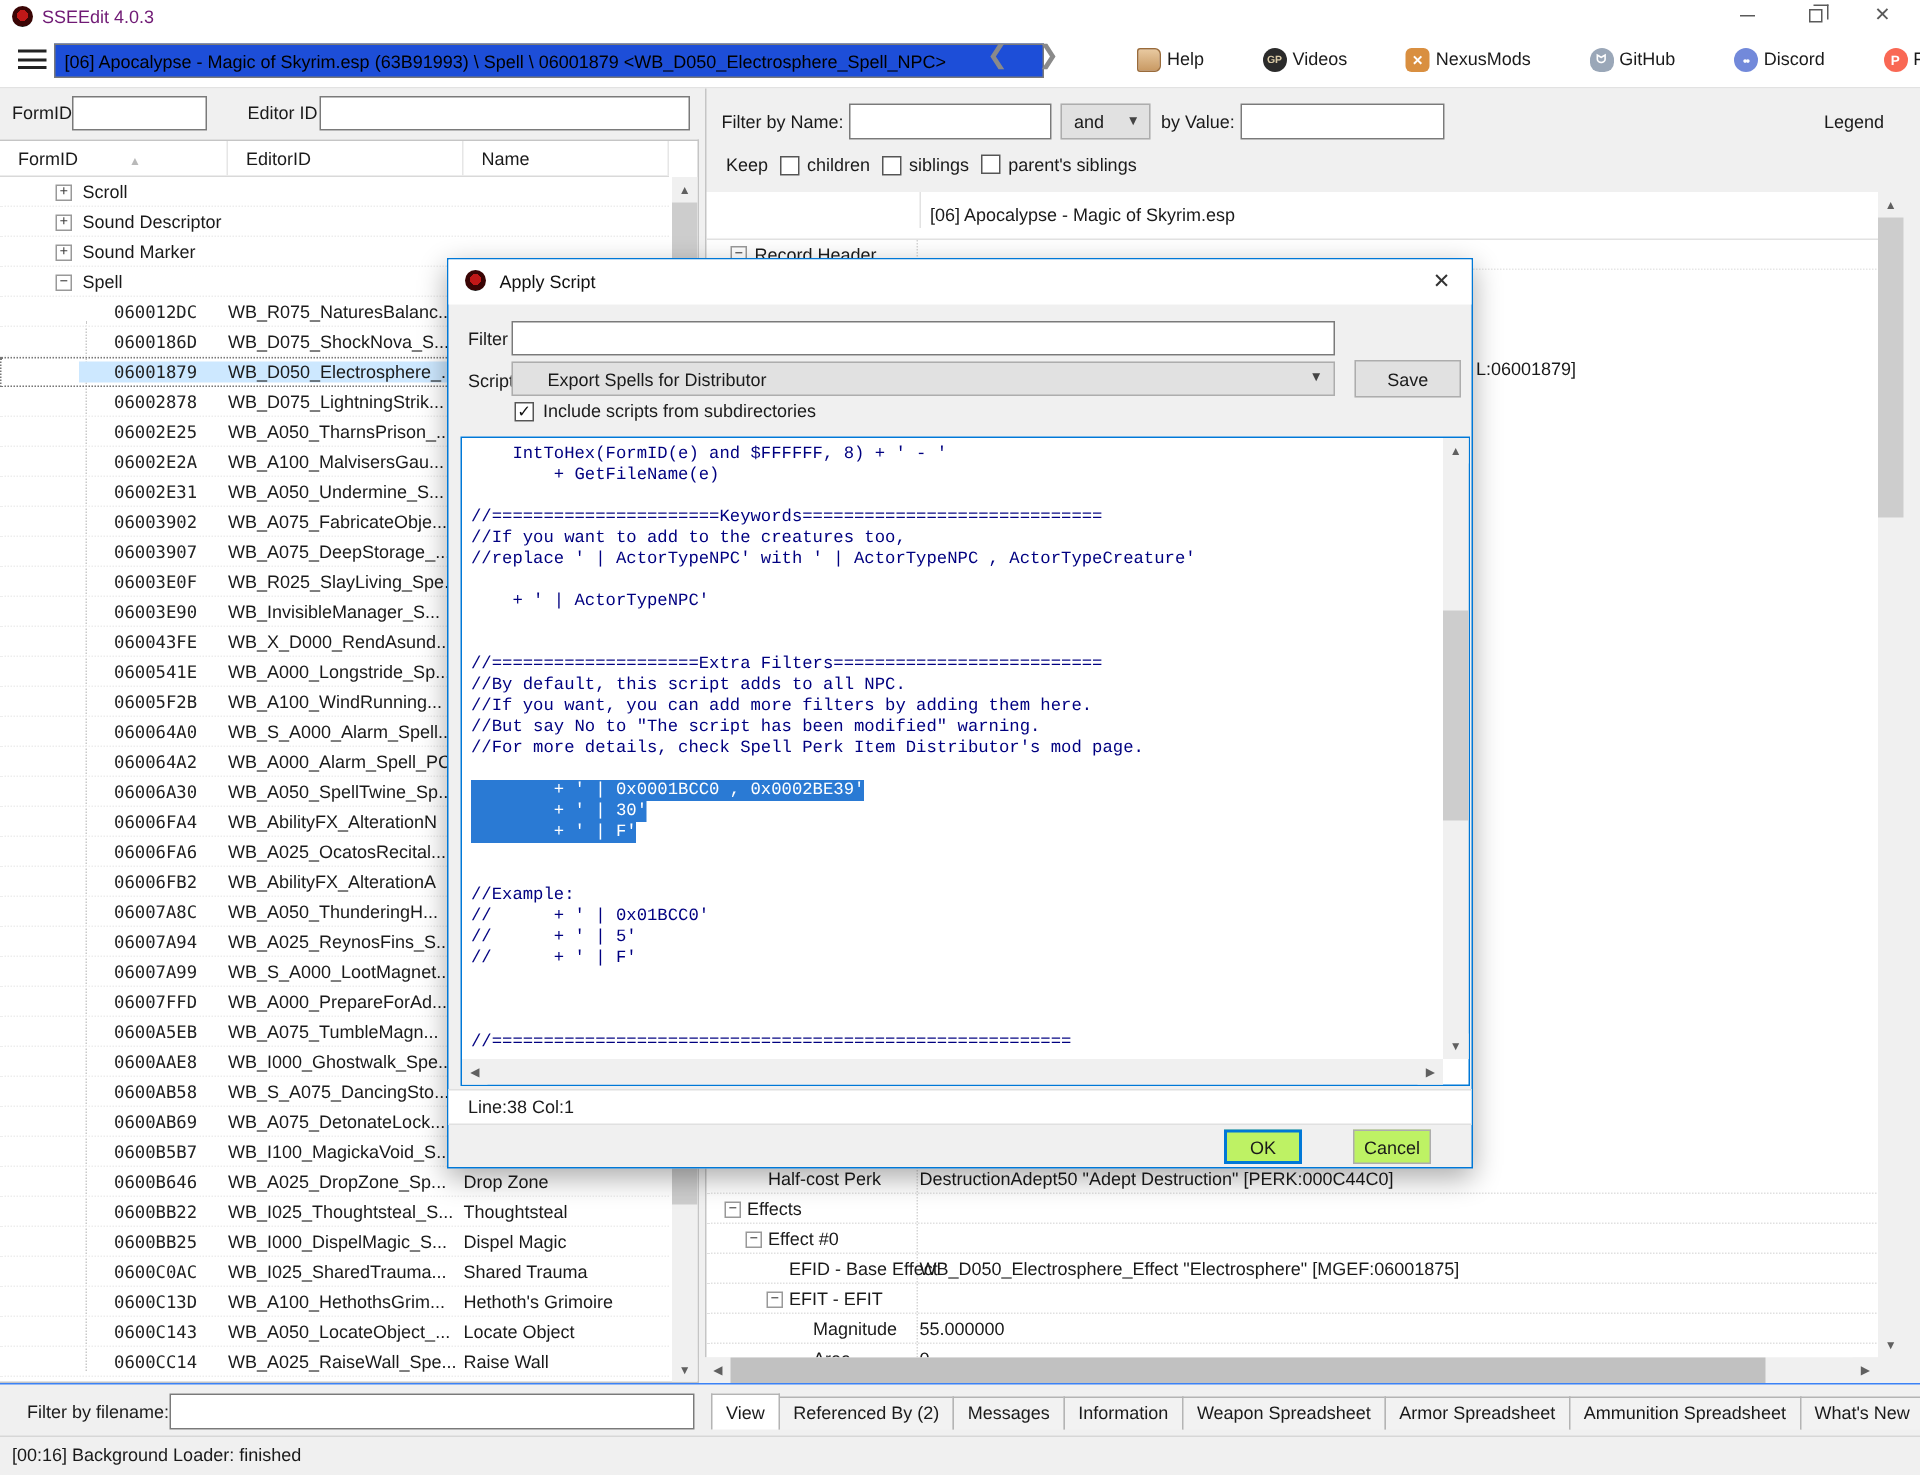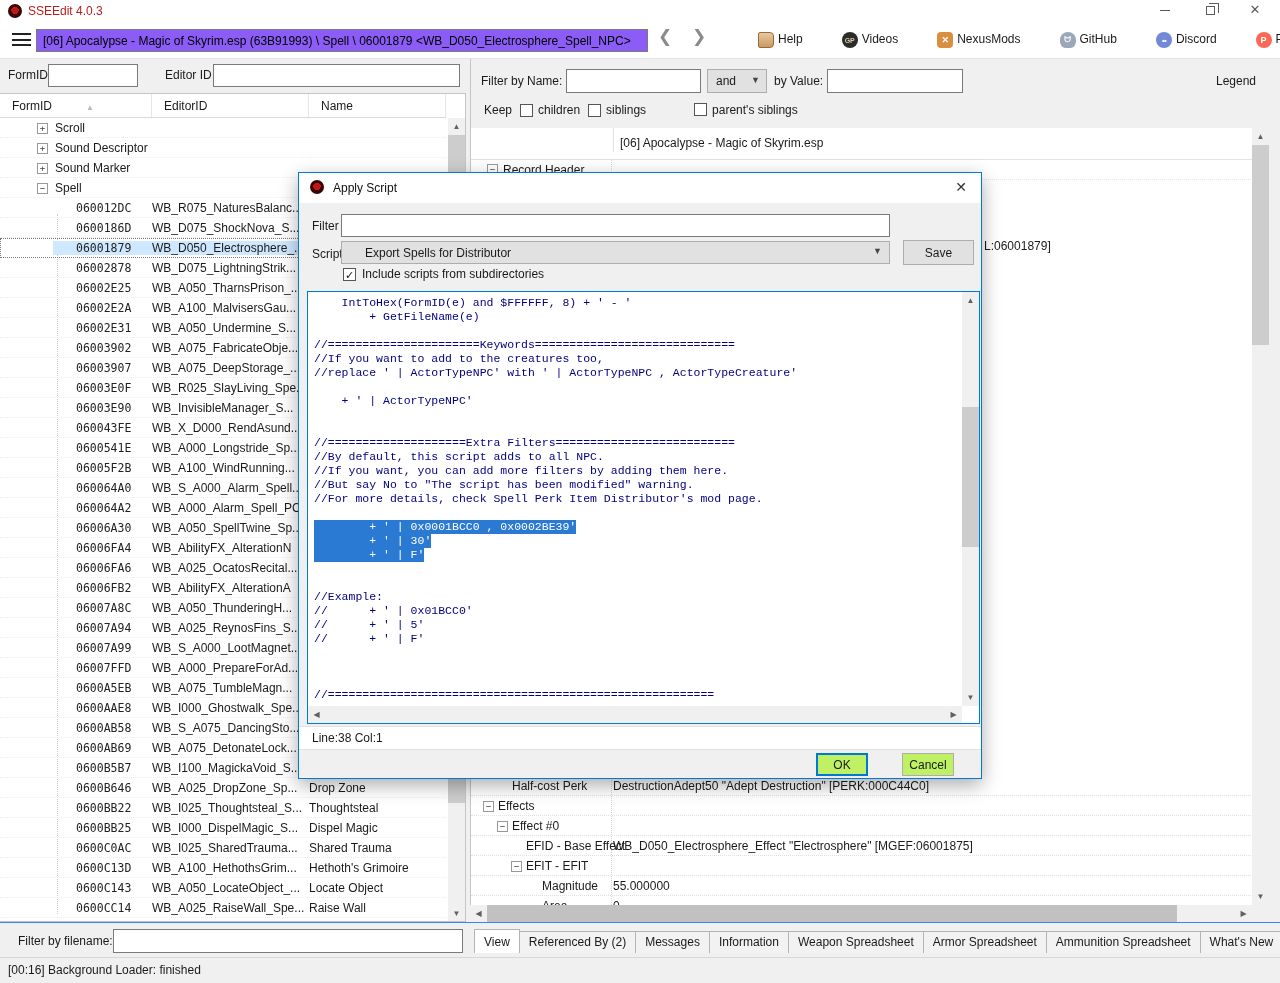--- a/index.html
+++ b/index.html
@@ -4,33 +4,33 @@
 <style>
   * { margin:0; padding:0; box-sizing:border-box; }
   html,body { width:1280px; height:983px; overflow:hidden; }
   body { font-family:"Liberation Sans", sans-serif; font-size:12px; color:#1a1a1a; background:#f0f0f0; position:relative; }
   .abs { position:absolute; }
 
   
   #titlebar { left:0; top:0; width:1280px; height:22px; background:#fff; }
   .app-logo { width:14px; height:14px; border-radius:50%; background:radial-gradient(circle at 50% 45%, #c01818 0 35%, #3a0505 36% 70%, #1a1a1a 71%); display:inline-block; }
   #titlebar .app-logo { position:absolute; left:8px; top:4px; }
-  #win-title { position:absolute; left:28px; top:4px; color:#b91c1c; }
+  #win-title { position:absolute; left:28px; top:4px; color:#701a75; }
   .winbtn { position:absolute; top:0; width:40px; height:22px; text-align:center; line-height:20px; color:#5a5a5a; }
   #btn-min  { left:1145px; } #btn-restore { left:1190px; } #btn-close { left:1235px; }
   .min-glyph { display:inline-block; width:10px; border-top:1px solid #5a5a5a; vertical-align:middle; }
   .restore-glyph { display:inline-block; width:9px; height:9px; border:1px solid #5a5a5a; position:relative; vertical-align:middle; background:#fff; }
   .restore-glyph:before { content:""; position:absolute; left:2px; top:-4px; width:9px; height:9px; border:1px solid #5a5a5a; border-bottom:none; border-left:none; }
   .x-glyph { font-size:13px; }
 
   
   #toolbar { left:0; top:22px; width:1280px; height:37px; background:#fff; border-bottom:1px solid #e2e2e2; }
   #hamburger { position:absolute; left:12px; top:11px; width:19px; height:13px; border-top:2px solid #222; border-bottom:2px solid #222; }
   #hamburger:before { content:""; position:absolute; left:0; top:3.5px; width:19px; border-top:2px solid #222; }
-  #breadcrumb { position:absolute; left:36px; top:7px; width:612px; height:23px; border:1px solid #7a7a7a; background:#8b5cf6; font:12px "Liberation Sans",sans-serif; padding:4px 6px; }
+  #breadcrumb { position:absolute; left:36px; top:7px; width:660px; height:23px; border:1px solid #7a7a7a; background:#1d4ed8; font:12px "Liberation Sans",sans-serif; padding:4px 6px; }
   .navchev { position:absolute; top:4px; font-size:17px; color:#8a8a8a; width:26px; text-align:center; }
   #nav-back { left:652px; } #nav-fwd { left:686px; }
   #toolbar-links { position:absolute; left:726px; top:5px; height:26px; display:flex; align-items:center; gap:7px; }
   .tool-link { display:flex; gap:4px; cursor:default;padding-left:32px; }
   .tool-ic { width:16px; height:16px; display:inline-flex; align-items:center; justify-content:center; font-size:9px; font-weight:bold; color:#fff; border-radius:3px; }
   .ic-book { background:linear-gradient(#e8c9a0,#c99a64); border-radius:2px 4px 4px 2px; border:1px solid #9a6b3a; }
   .ic-gp { background:#2b2b2b; border-radius:50%; font-size:7px; color:#d9c9a5; }
   .ic-nexus { background:#d98f40; border-radius:4px; color:#fff; }
   .ic-github { background:#9aa7b8; border-radius:50% 50% 40% 40%; color:#fff; font-size:8px; }
   .ic-discord { background:#7289da; border-radius:50%; color:#fff; font-size:8px; letter-spacing:-1px; }
@@ -473,21 +473,21 @@
         <span style="display:flex;align-items:center;gap:5px;">
           <span class="cb"></span>
           <span>children</span>
         </span>
 
         <span style="display:flex;align-items:center;gap:5px;">
           <span class="cb"></span>
           <span>siblings</span>
         </span>
 
-        <span style="display:flex;align-items:flex-start;gap:5px;margin-left:40px;">
+        <span style="display:flex;align-items:flex-start;gap:5px;">
           <span class="cb"></span>
           <span>parent's siblings</span>
         </span>
       </span>
   </div>
 </div>
 
 <div class="abs" id="rview">
   <div id="rv-head">
     <div class="hc2">[06] Apocalypse - Magic of Skyrim.esp</div>

